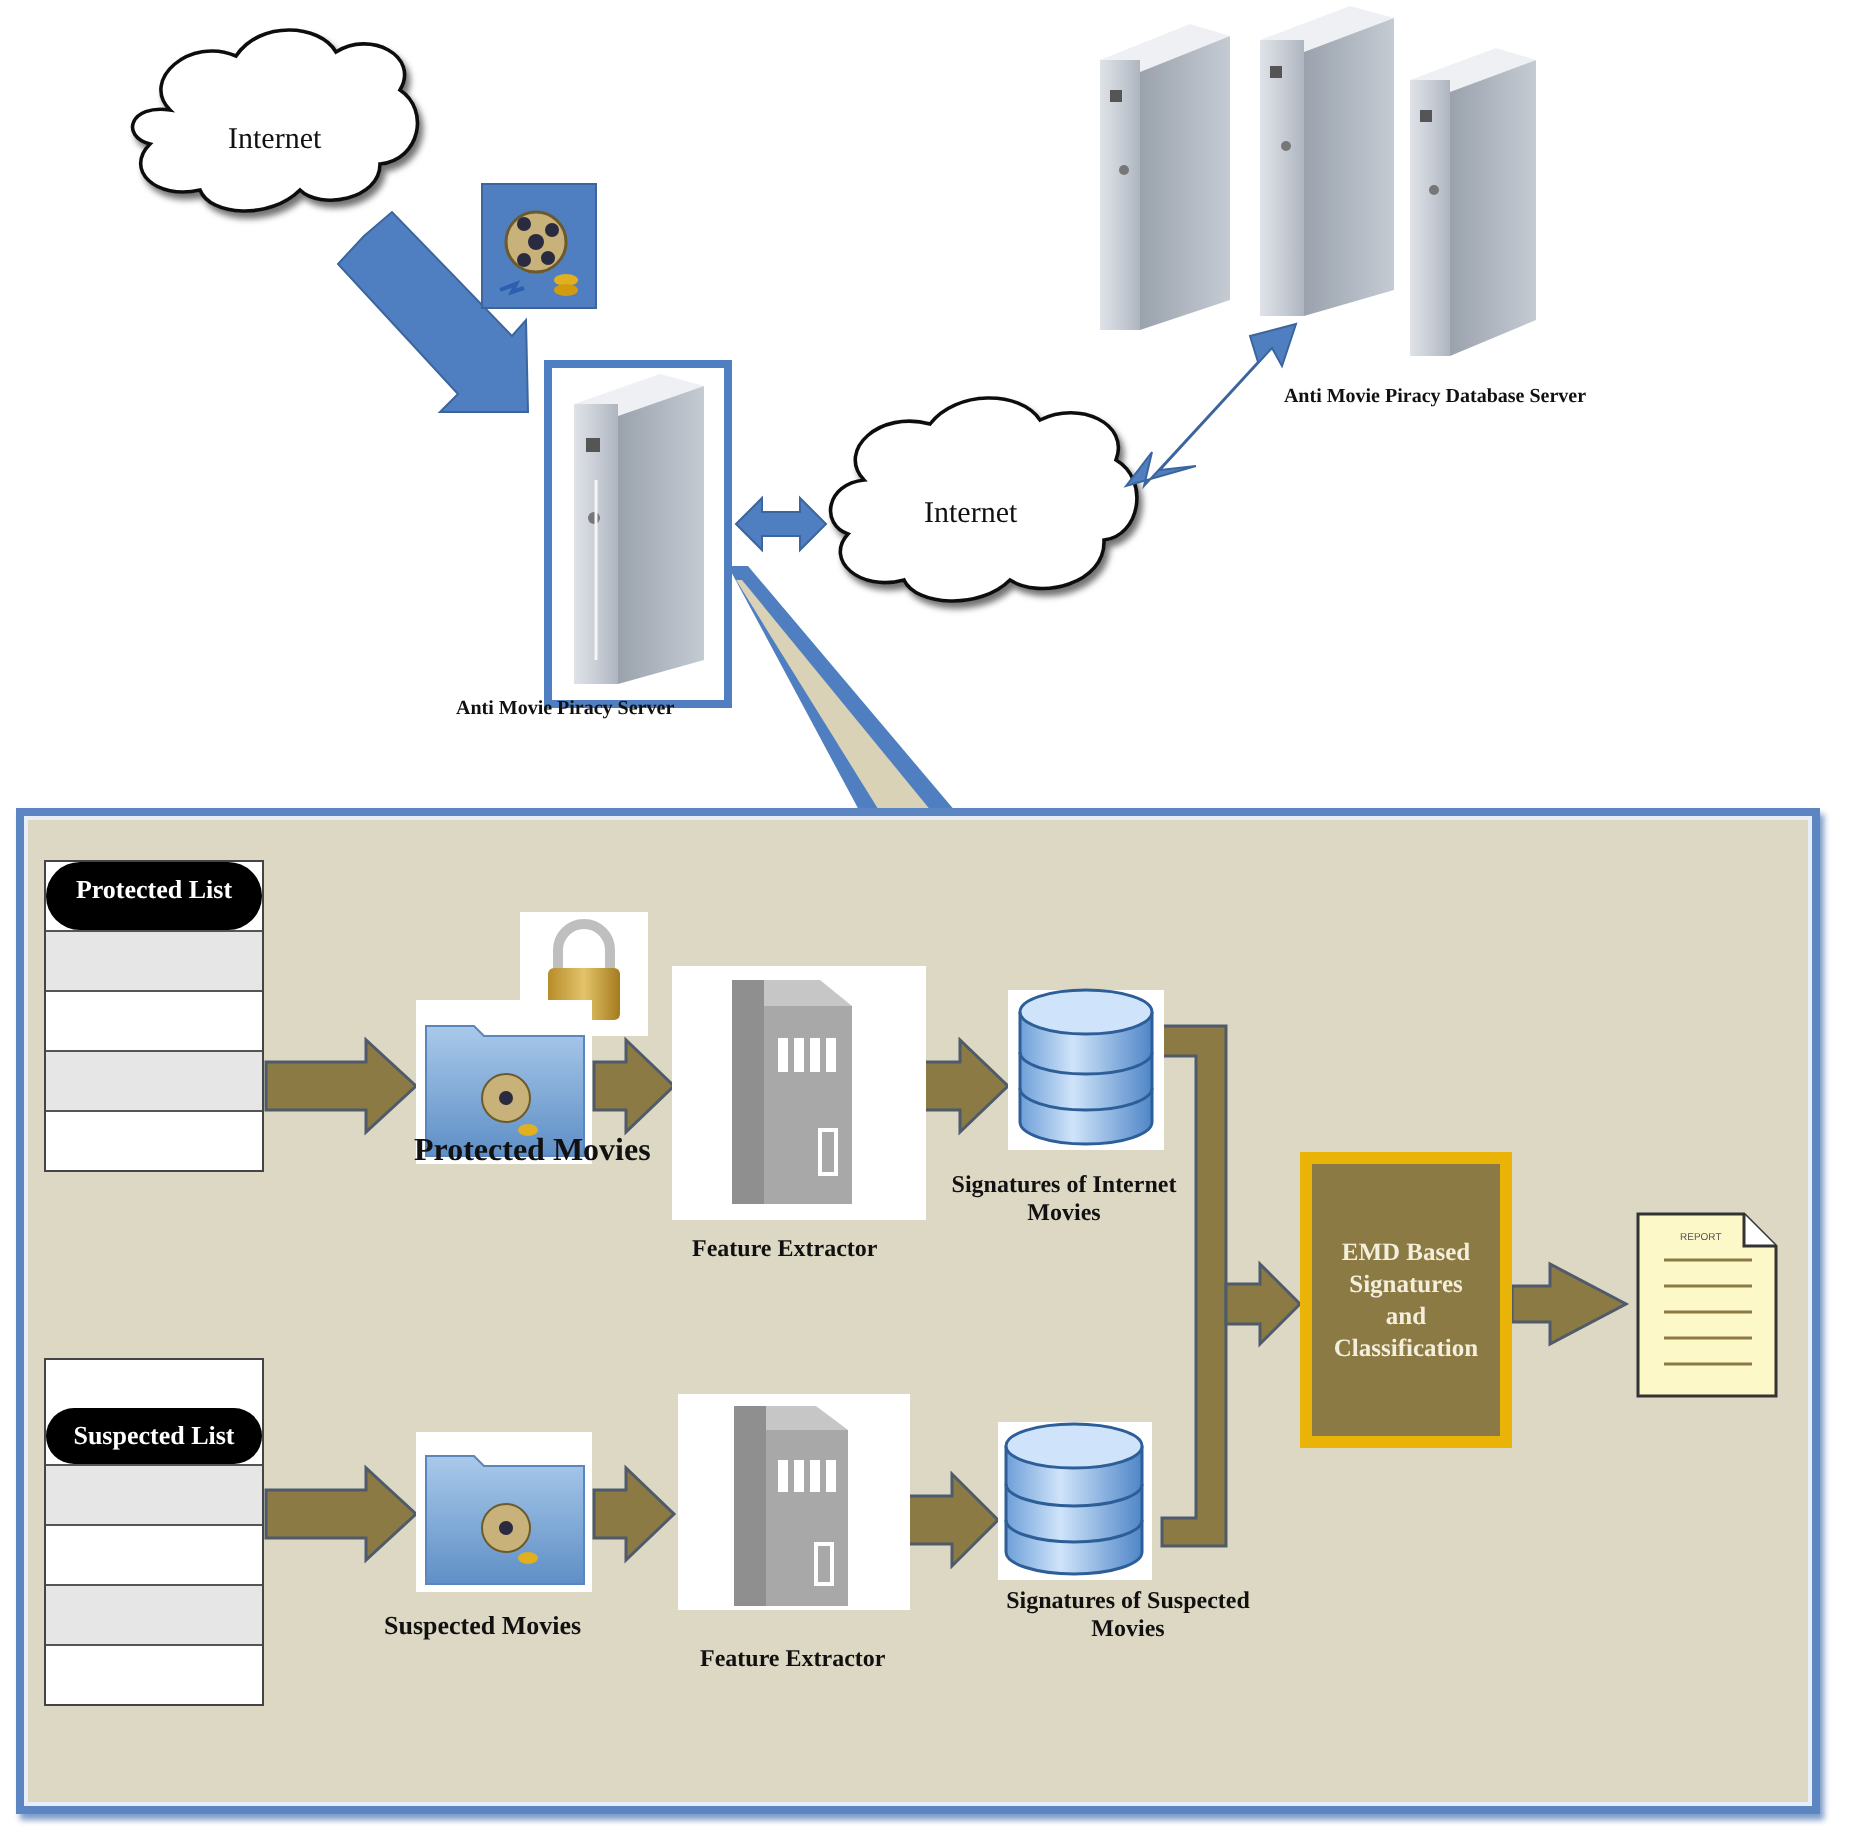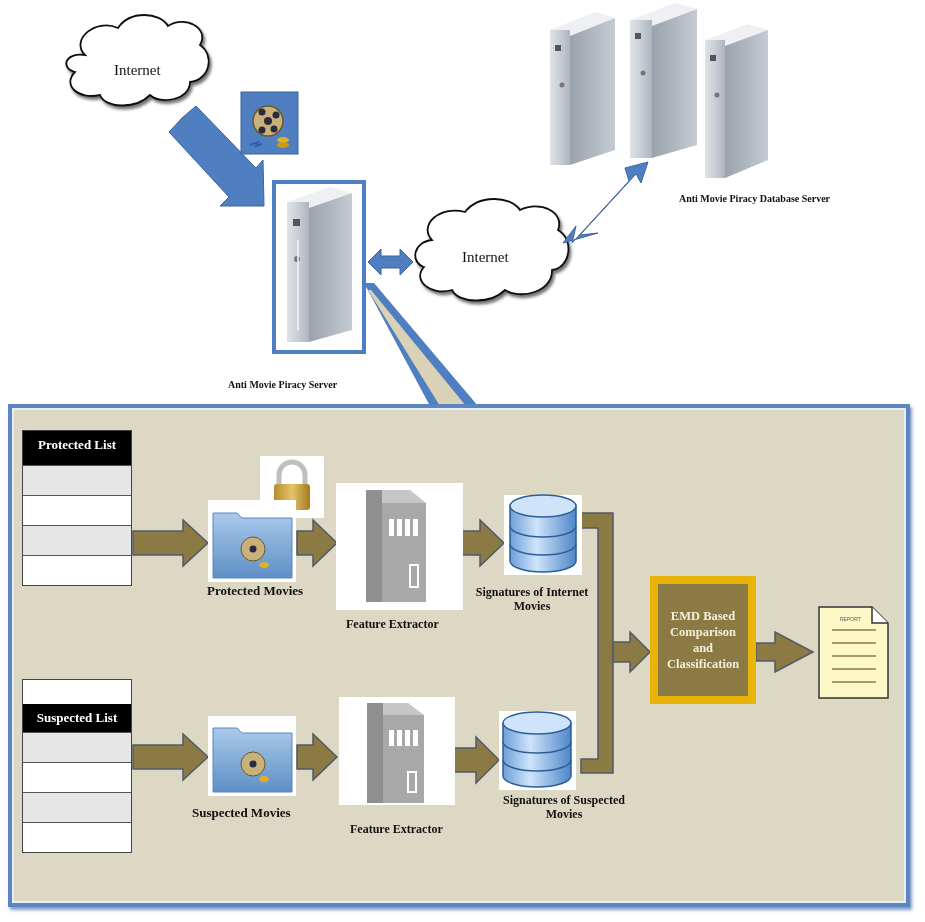--- a/index.html
+++ b/index.html
@@ -3,26 +3,26 @@
 <meta charset="utf-8">
 <style>
   html, body { margin:0; padding:0; background:#ffffff; }
   body { width:925px; height:922px; position:relative; overflow:hidden;
          font-family:"Liberation Serif", "DejaVu Serif", serif; }
   svg.layer { position:absolute; left:0; top:0; }
   .lbl { position:absolute; font-weight:bold; color:#111; text-align:center; white-space:nowrap; line-height:1.15; }
   .panel { position:absolute; left:8px; top:404px; width:902px; height:503px;
            background:#ddd8c4; border:4px solid #5b86c2; box-shadow:2px 3px 3px #7f9cc9, inset 0 0 0 2px #e8eef8; box-sizing:border-box; }
   .list { position:absolute; left:22px; width:110px; border:1.5px solid #444; box-sizing:border-box; background:#fff; }
-  .list .hdr { background:#000; color:#fff; font-weight:bold; font-size:13px; height:34px; line-height:28px; text-align:center; }
+  .list .hdr { background:#000; color:#fff; font-weight:bold; font-size:13px; height:34px; line-height:28px; text-align:center;border-radius:17px; }
   .list .row { height:30px; border-top:1.5px solid #555; box-sizing:border-box; }
   .list .row.shade { background:#e6e6e6; }
   .list .row:first-of-type { border-top:none; }
-  .emd { position:absolute; left:650px; top:576px; width:106px; height:128px; background:#8b7a44;
-         border:8px solid #eab308; box-sizing:border-box; color:#f3efdc; font-weight:bold; font-size:12.5px;
+  .emd { position:absolute; left:650px; top:576px; width:106px; height:148px; background:#8b7a44;
+         border:6px solid #eab308; box-sizing:border-box; color:#f3efdc; font-weight:bold; font-size:12.5px;
          display:flex; align-items:center; justify-content:center; text-align:center; line-height:1.3; }
   .cloudtxt { position:absolute; font-size:15px; color:#111;font-family:Liberation Serif, serif; }
 </style>
 </head>
 <body>
 
 <svg class="layer" width="925" height="922">
   <defs>
     <linearGradient id="srvFront" x1="0" x2="1">
       <stop offset="0" stop-color="#dfe3e8"></stop>
@@ -120,22 +120,22 @@
       <polygon points="725,46 768,30 768,160 725,178" fill="url(#srvSide)"></polygon>
       <rect x="705" y="40" width="20" height="138" fill="url(#srvFront)"></rect>
       <rect x="710" y="55" width="6" height="6" fill="#555"></rect>
       <circle cx="717" cy="95" r="2.5" fill="#777"></circle>
     </g>
   </g>
 </svg>
 
 <div class="cloudtxt" style="left:114px; top:62px;">Internet</div>
 <div class="cloudtxt" style="left:462px; top:249px;">Internet</div>
-<div class="lbl" style="left:228px; top:379px; font-size:10px;">Anti Movie  Piracy Server</div>
-<div class="lbl" style="left:677px; top:193px; font-size:10px; width:155px; white-space:normal;">Anti Movie Piracy Database Server</div>
+<div class="lbl" style="left:228px; top:349px; font-size:10px;">Anti Movie  Piracy Server</div>
+<div class="lbl" style="left:640px; top:193px; font-size:10px; width:155px; white-space:normal;">Anti Movie Piracy Database Server</div>
 
 <div class="panel"></div>
 
 <svg class="layer" width="925" height="922">
 
   <g fill="#8b7a44" stroke="#4f5b6a" stroke-width="1.5">
     <polygon points="133,531 183,531 183,520 208,543 183,566 183,555 133,555"></polygon>
     <polygon points="297,531 313,531 313,520 337,543 313,566 313,555 297,555"></polygon>
     <polygon points="435,531 480,531 480,520 504,543 480,566 480,555 435,555"></polygon>
     <polygon points="133,745 183,745 183,734 208,757 183,780 183,769 133,769"></polygon>
@@ -228,35 +228,35 @@
 </div>
 
 <div class="list" style="top:679px;">
   <div class="hdr" style="height:28px; line-height:28px;margin-top:24px;">Suspected List</div>
   <div class="row shade"></div>
   <div class="row"></div>
   <div class="row shade"></div>
   <div class="row"></div>
 </div>
 
-<div class="lbl" style="left:207px; top:584px; font-size:13px;">Protected Movies</div>
+<div class="lbl" style="left:207px; top:567px; font-size:16px;">Protected Movies</div>
 <div class="lbl" style="left:192px; top:806px; font-size:13px;">Suspected Movies</div>
 <div class="lbl" style="left:346px; top:618px; font-size:12px;">Feature Extractor</div>
 <div class="lbl" style="left:350px; top:823px; font-size:12px;">Feature Extractor</div>
 <div class="lbl" style="left:466px; top:586px; font-size:12px; width:132px;">
   <div>Signatures of Internet</div>
   <div>Movies</div>
 </div>
 <div class="lbl" style="left:487px; top:794px; font-size:12px; width:154px;">
   <div>Signatures of Suspected</div>
   <div>Movies</div>
 </div>
 
 <div class="emd">
   <div>
     <div>EMD Based</div>
-    <div>Comparison</div>
+    <div>Signatures</div>
     <div>and</div>
     <div>Classification</div>
   </div>
 </div>
 
 <div class="lbl" style="left:840px; top:617px; font-size:5px; color:#555; font-weight:normal; font-family:'Liberation Sans',sans-serif;">REPORT</div>
 
 </body></html>

